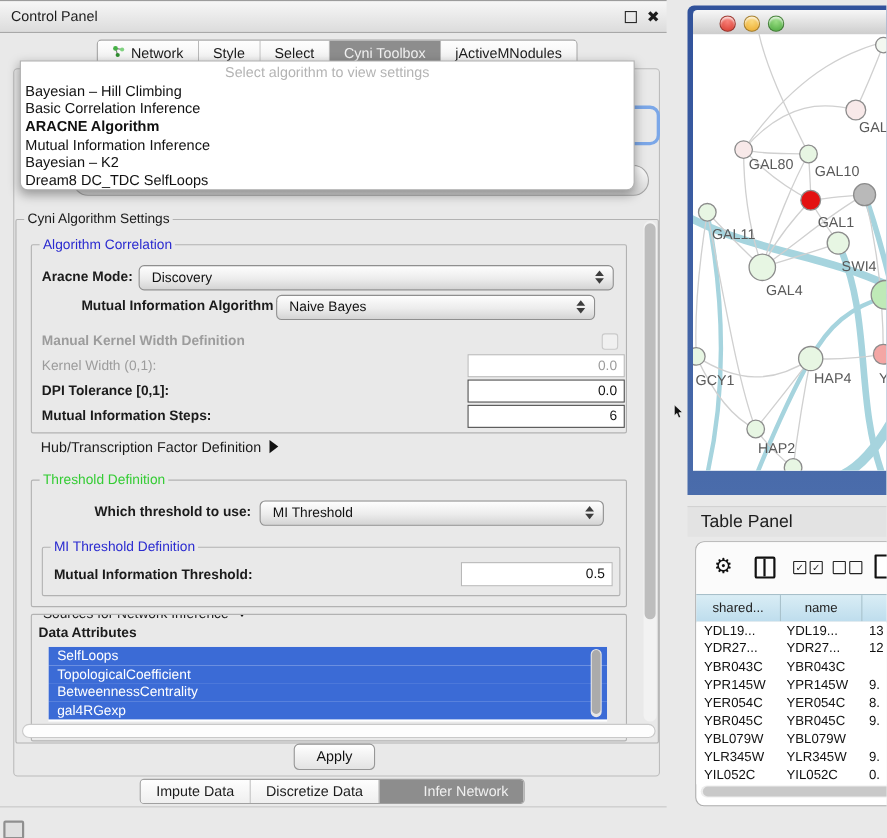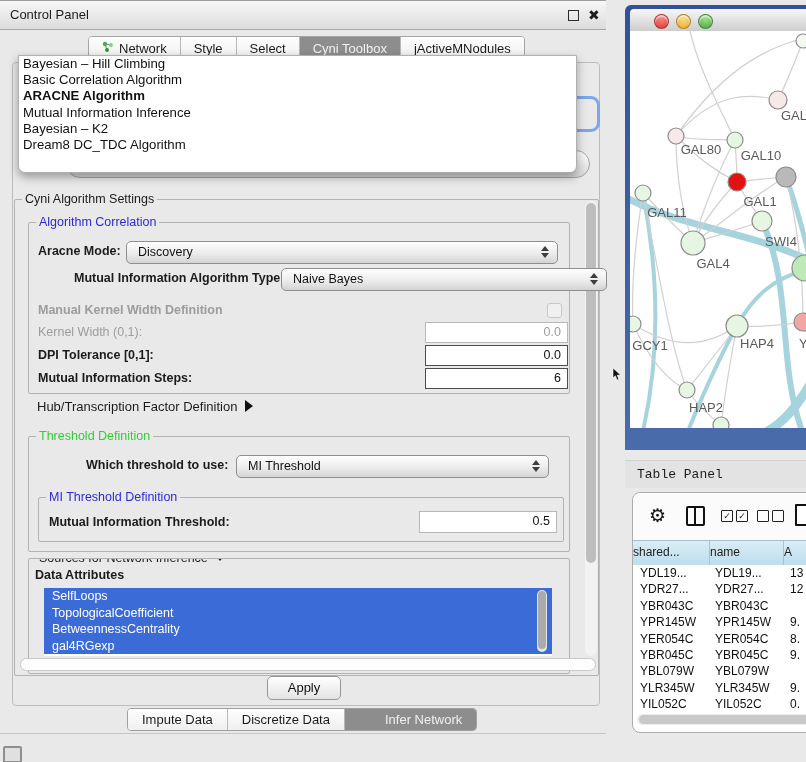--- a/index.html
+++ b/index.html
@@ -102,33 +102,33 @@
   .tl{position:absolute;top:4.5px;width:13px;height:13px;border-radius:50%;border:.8px solid rgba(0,0,0,.3);
     box-shadow:inset 0 2px 2px rgba(255,255,255,.75);}
   .tl.red{left:24px;background:radial-gradient(circle at 50% 35%,#f98078,#d5382c);}
   .tl.yellow{left:46px;background:radial-gradient(circle at 50% 35%,#fbd97c,#eba827);}
   .tl.green{left:68px;background:radial-gradient(circle at 50% 35%,#9ade84,#47a53a);}
   #net-canvas{position:absolute;left:5px;top:26px;width:176px;height:397px;background:#fff;overflow:hidden;}
   #net-canvas svg{display:block;}
 
   
   #table-panel-header{left:625px;top:460px;width:181px;height:27px;background:#e3e3e3;border-top:1px solid #d2d2d2;}
-  #table-panel-header span{position:absolute;left:12px;line-height:27px;font-size:13px;color:#1c1c1c;font-family:Liberation Mono, monospace;}
+  #table-panel-header span{position:absolute;left:12px;line-height:27px;font-size:16px;color:#1c1c1c;}
   #table-card{left:632px;top:492px;width:200px;height:241px;background:#fff;border:1px solid #adadad;border-radius:8px;box-sizing:border-box;}
   #tbl-toolbar{position:absolute;left:0;top:0;width:100%;height:47px;background:#fbfbfb;border-radius:8px 8px 0 0;}
   #gear-ic{position:absolute;left:16px;top:11px;font-size:19px;color:#111;font-family:"DejaVu Sans",sans-serif;line-height:22px;}
   #col-ic{position:absolute;left:53px;top:13px;width:15px;height:16px;border:2.4px solid #111;border-radius:2px;}
   #col-ic i{position:absolute;left:6px;top:0;width:2.4px;height:16px;background:#111;}
   .ckpair{position:absolute;top:17px;display:flex;gap:3px;}
   .ck{width:10px;height:10px;border:1.6px solid #222;border-radius:1px;font-size:9px;line-height:10px;text-align:center;color:#222;font-weight:bold;}
   #doc-ic{position:absolute;left:162px;top:11px;width:14px;height:18px;border:2.2px solid #111;border-radius:1px;background:#fff;}
   #tbl-head{position:absolute;left:0;top:47px;width:230px;height:24px;display:flex;
     background:linear-gradient(#d9edf5,#bedded);border-top:1px solid #a7bfc9;border-bottom:1px solid #a7bfc9;}
   #tbl-head .hc{box-sizing:border-box;border-right:1px solid #a9c2cc;font-size:12px;color:#222;
-    text-align:left;line-height:22px;overflow:hidden;white-space:nowrap;}
+    text-align:center;line-height:22px;overflow:hidden;white-space:nowrap;}
   #tbl-body{position:absolute;left:0;top:72px;width:230px;height:148px;overflow:hidden;background:#fff;}
   .trow{display:flex;height:16.4px;line-height:16.4px;font-size:12px;color:#111;}
   .trow .tc{box-sizing:border-box;overflow:hidden;white-space:nowrap;}
   .tc.c1{width:77px;padding-left:7px;}
   .tc.c2{width:74px;padding-left:5px;}
   .tc.c3{width:79px;padding-left:6px;}
   #tbl-hscroll{position:absolute;left:4px;top:221px;width:188px;height:11px;background:#ededed;border-radius:6px;}
   #tbl-hscroll .thumb{position:absolute;left:2px;top:1px;width:178px;height:9px;background:#c9c9c9;border-radius:5px;}
 
   #mouse-cursor{left:612px;top:368px;width:10px;height:13px;z-index:40;}
@@ -172,27 +172,28 @@
       </div>
 
     <div id="panel-box" class="abs"></div>
 
     <div id="focus-ring" class="abs"></div>
     <div id="bg-combo" class="abs">
       <span>galFiltered.sif default node</span>
     </div>
 
     <div id="algo-dropdown" class="abs">
+      <div class="ph">Select algorithm to view settings</div>
       <div id="algo-items">
           <div class="item">Bayesian – Hill Climbing</div>
-          <div class="item">Basic Correlation Algorithm</div>
+          <div class="item">Basic Correlation Inference</div>
           <div class="item bold">ARACNE Algorithm</div>
           <div class="item">Mutual Information Inference</div>
           <div class="item">Bayesian – K2</div>
-          <div class="item">Dream8 DC_TDC Algorithm</div>
+          <div class="item">Dream8 DC_TDC SelfLoops</div>
         </div>
     </div>
 
     <div id="cyni-box" class="abs gbox">
       <span class="glegend">Cyni Algorithm Settings</span>
     </div>
     <div id="v-scroll" class="abs">
         <div class="thumb"></div>
       </div>
 
@@ -202,21 +203,21 @@
       <div class="frow blbl" style="left:9px;top:18px;">Aracne Mode:</div>
       <div class="combo" style="left:97px;top:18px;width:432px;height:23px;">
         <span class="val">Discovery</span>
         <span class="spinner">
             <span class="spin-up" style="display:block;"></span>
             <span class="spin-down" style="display:block;"></span>
           </span>
       </div>
 
       <div class="frow blbl" style="left:9px;top:45px;padding-left:36px;">Mutual Information Algorithm Type:</div>
-      <div class="combo" style="left:252px;top:45px;width:326px;height:23px;">
+      <div class="combo" style="left:222px;top:45px;width:290px;height:23px;">
         <span class="val">Naive Bayes</span>
         <span class="spinner">
             <span class="spin-up" style="display:block;"></span>
             <span class="spin-down" style="display:block;"></span>
           </span>
       </div>
 
       <div class="frow blbl gray" style="left:9px;top:77px;">Manual Kernel Width Definition</div>
       <div id="kernel-check" class="abs" style="left:518px;top:80px;"></div>
 

